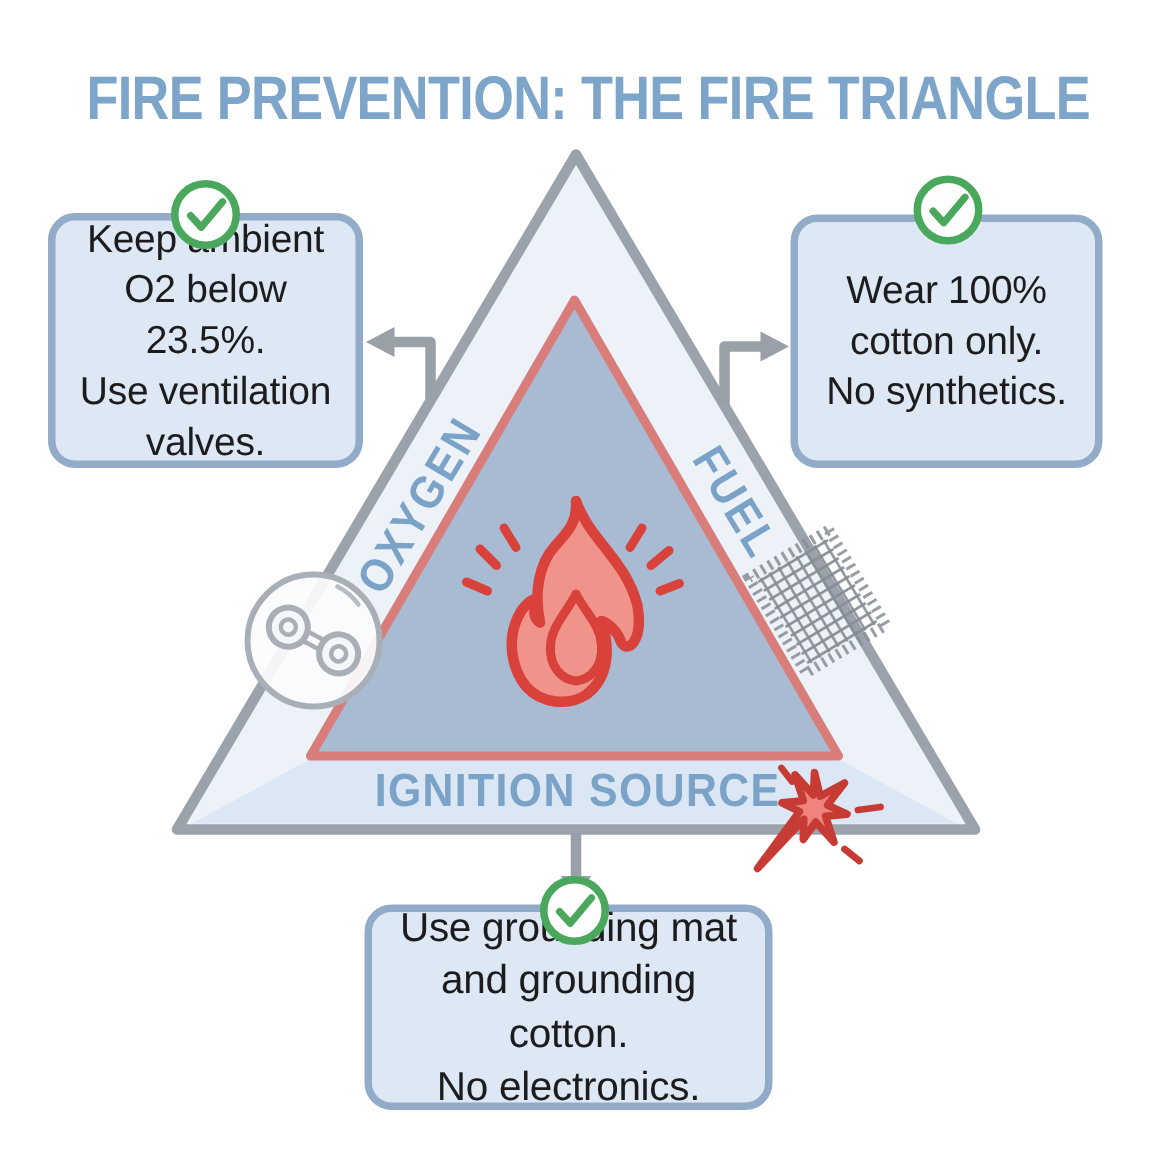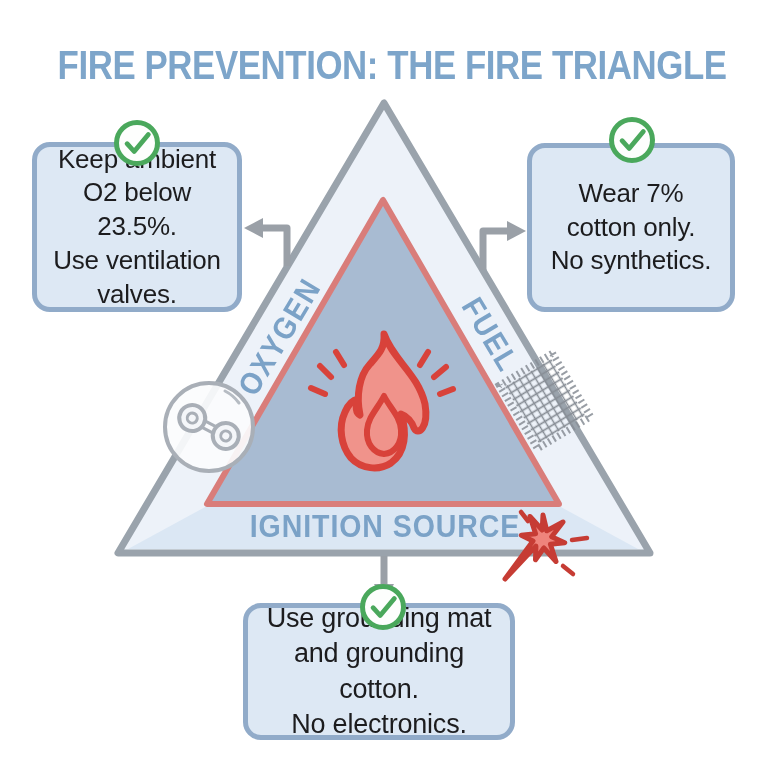--- a/index.html
+++ b/index.html
@@ -134,21 +134,21 @@
 <div class="edge-label" id="label-fuel">FUEL</div>
 <div class="edge-label" id="label-ignition">IGNITION SOURCE</div>
 
 <div class="callout" id="box-oxygen">
   <span class="txt">Keep ambient
 O2 below 23.5%.
 Use ventilation
 valves.</span>
 </div>
 <div class="callout" id="box-fuel">
-  <span class="txt">Wear 7%
+  <span class="txt">Wear 100%
 cotton only.
 No synthetics.</span>
 </div>
 <div class="callout" id="box-ignition">
   <span class="txt">Use grounding mat
 and grounding cotton.
 No electronics.</span>
 </div>
 
 <div class="check" id="check-oxygen">

